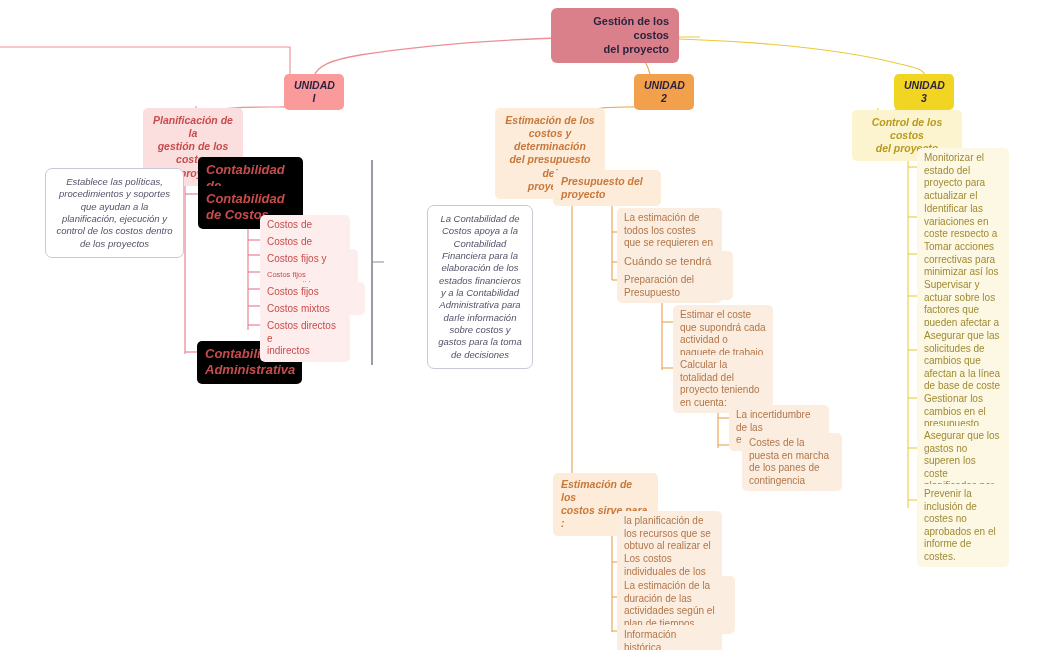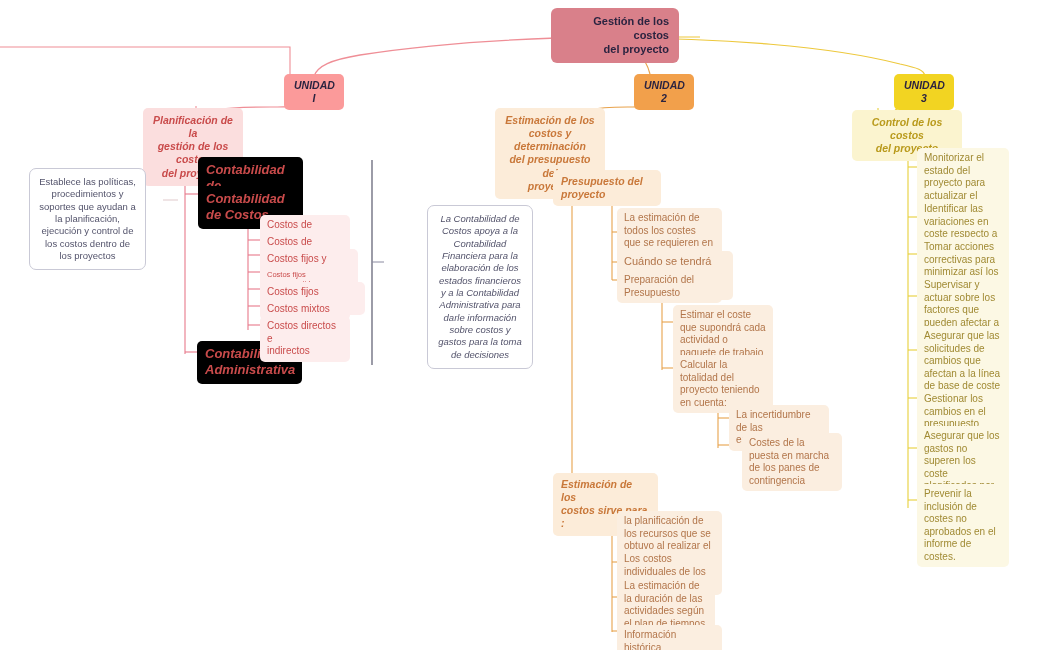--- a/index.html
+++ b/index.html
@@ -221,21 +221,21 @@
 del proyecto</div>
 
   <div class="node n-unit u1" style="left:284px; top:74px; width:60px;">UNIDAD I</div>
   <div class="node n-unit u2" style="left:634px; top:74px; width:60px;">UNIDAD 2</div>
   <div class="node n-unit u3" style="left:894px; top:74px; width:60px;">UNIDAD 3</div>
 
   <div class="node n-h1" style="left: 143px; top: 108px; width: 100px; white-space: pre-line;">Planificación de la
 gestión de los costos
 del proyecto</div>
 
-  <div class="node n-note" style="left:29px; top:168px; width:117px;">Establece las políticas, procedimientos y soportes que ayudan a la planificación, ejecución y control de los costos dentro de los proyectos</div>
+  <div class="node n-note" style="left:45px; top:168px; width:139px;font-style:italic;">Establece las políticas, procedimientos y soportes que ayudan a la planificación, ejecución y control de los costos dentro de los proyectos</div>
 
   <div class="node n-sh1" style="left: 198px; top: 157px; width: 105px; white-space: pre-line;">Contabilidad de
 financiera</div>
   <div class="node n-sh1" style="left:198px; top:186px; width:105px;">Contabilidad de Costos</div>
   <div class="node n-sh1" style="left: 197px; top: 341px; width: 105px; white-space: pre-line;">Contabilidad
 Administrativa</div>
 
   <div class="node n-leaf1" style="left:260px; top:215px; width:90px;">Costos de producción</div>
   <div class="node n-leaf1" style="left:260px; top:232px; width:90px;">Costos de periodo</div>
   <div class="node n-leaf1" style="left:260px; top:249px; width:98px;">Costos fijos y variables</div>
@@ -263,21 +263,21 @@
   <div class="node n-leaf2" style="left:673px; top:355px; width:100px;">Calcular la totalidad del proyecto teniendo en cuenta:</div>
 
   <div class="node n-leaf2" style="left:729px; top:405px; width:100px;">La incertidumbre de las estimaciones</div>
   <div class="node n-leaf2" style="left:729px; top:433px; width:100px;margin-left:13px;">Costes de la puesta en marcha de los panes de contingencia</div>
 
   <div class="node n-sh2" style="left: 553px; top: 473px; width: 105px; white-space: pre-line;">Estimación de los
 costos sirve para :</div>
 
   <div class="node n-leaf2" style="left:617px; top:511px; width:105px;">la planificación de los recursos que se obtuvo al realizar el plan de tiempos</div>
   <div class="node n-leaf2" style="left:617px; top:549px; width:105px;">Los costos individuales de los recursos</div>
-  <div class="node n-leaf2" style="left:617px; top:576px; width:98px;">La estimación de la duración de las actividades según el plan de tiempos</div>
+  <div class="node n-leaf2" style="left:617px; top:576px; width:118px;">La estimación de la duración de las actividades según el plan de tiempos</div>
   <div class="node n-leaf2" style="left:617px; top:625px; width:105px;">Información histórica</div>
 
   <div class="node n-h3" style="left: 836px; top: 110px; width: 110px; white-space: pre-line; margin-left: 16px;">Control de los costos
 del proyecto</div>
 
   <div class="node n-leaf3" style="left:917px; top:148px; width:92px;">Monitorizar el estado del proyecto para actualizar el presupuesto del proyecto.</div>
   <div class="node n-leaf3" style="left:917px; top:199px; width:92px;">Identificar las variaciones en coste respecto a lo planificado.</div>
   <div class="node n-leaf3" style="left:917px; top:237px; width:92px;">Tomar acciones correctivas para minimizar así los riesgos.</div>
   <div class="node n-leaf3" style="left:917px; top:275px; width:92px;">Supervisar y actuar sobre los factores que pueden afectar a la línea base del presupuesto.</div>
   <div class="node n-leaf3" style="left:917px; top:326px; width:92px;">Asegurar que las solicitudes de cambios que afectan a la línea de base de coste se realizan a tiempo.</div>

